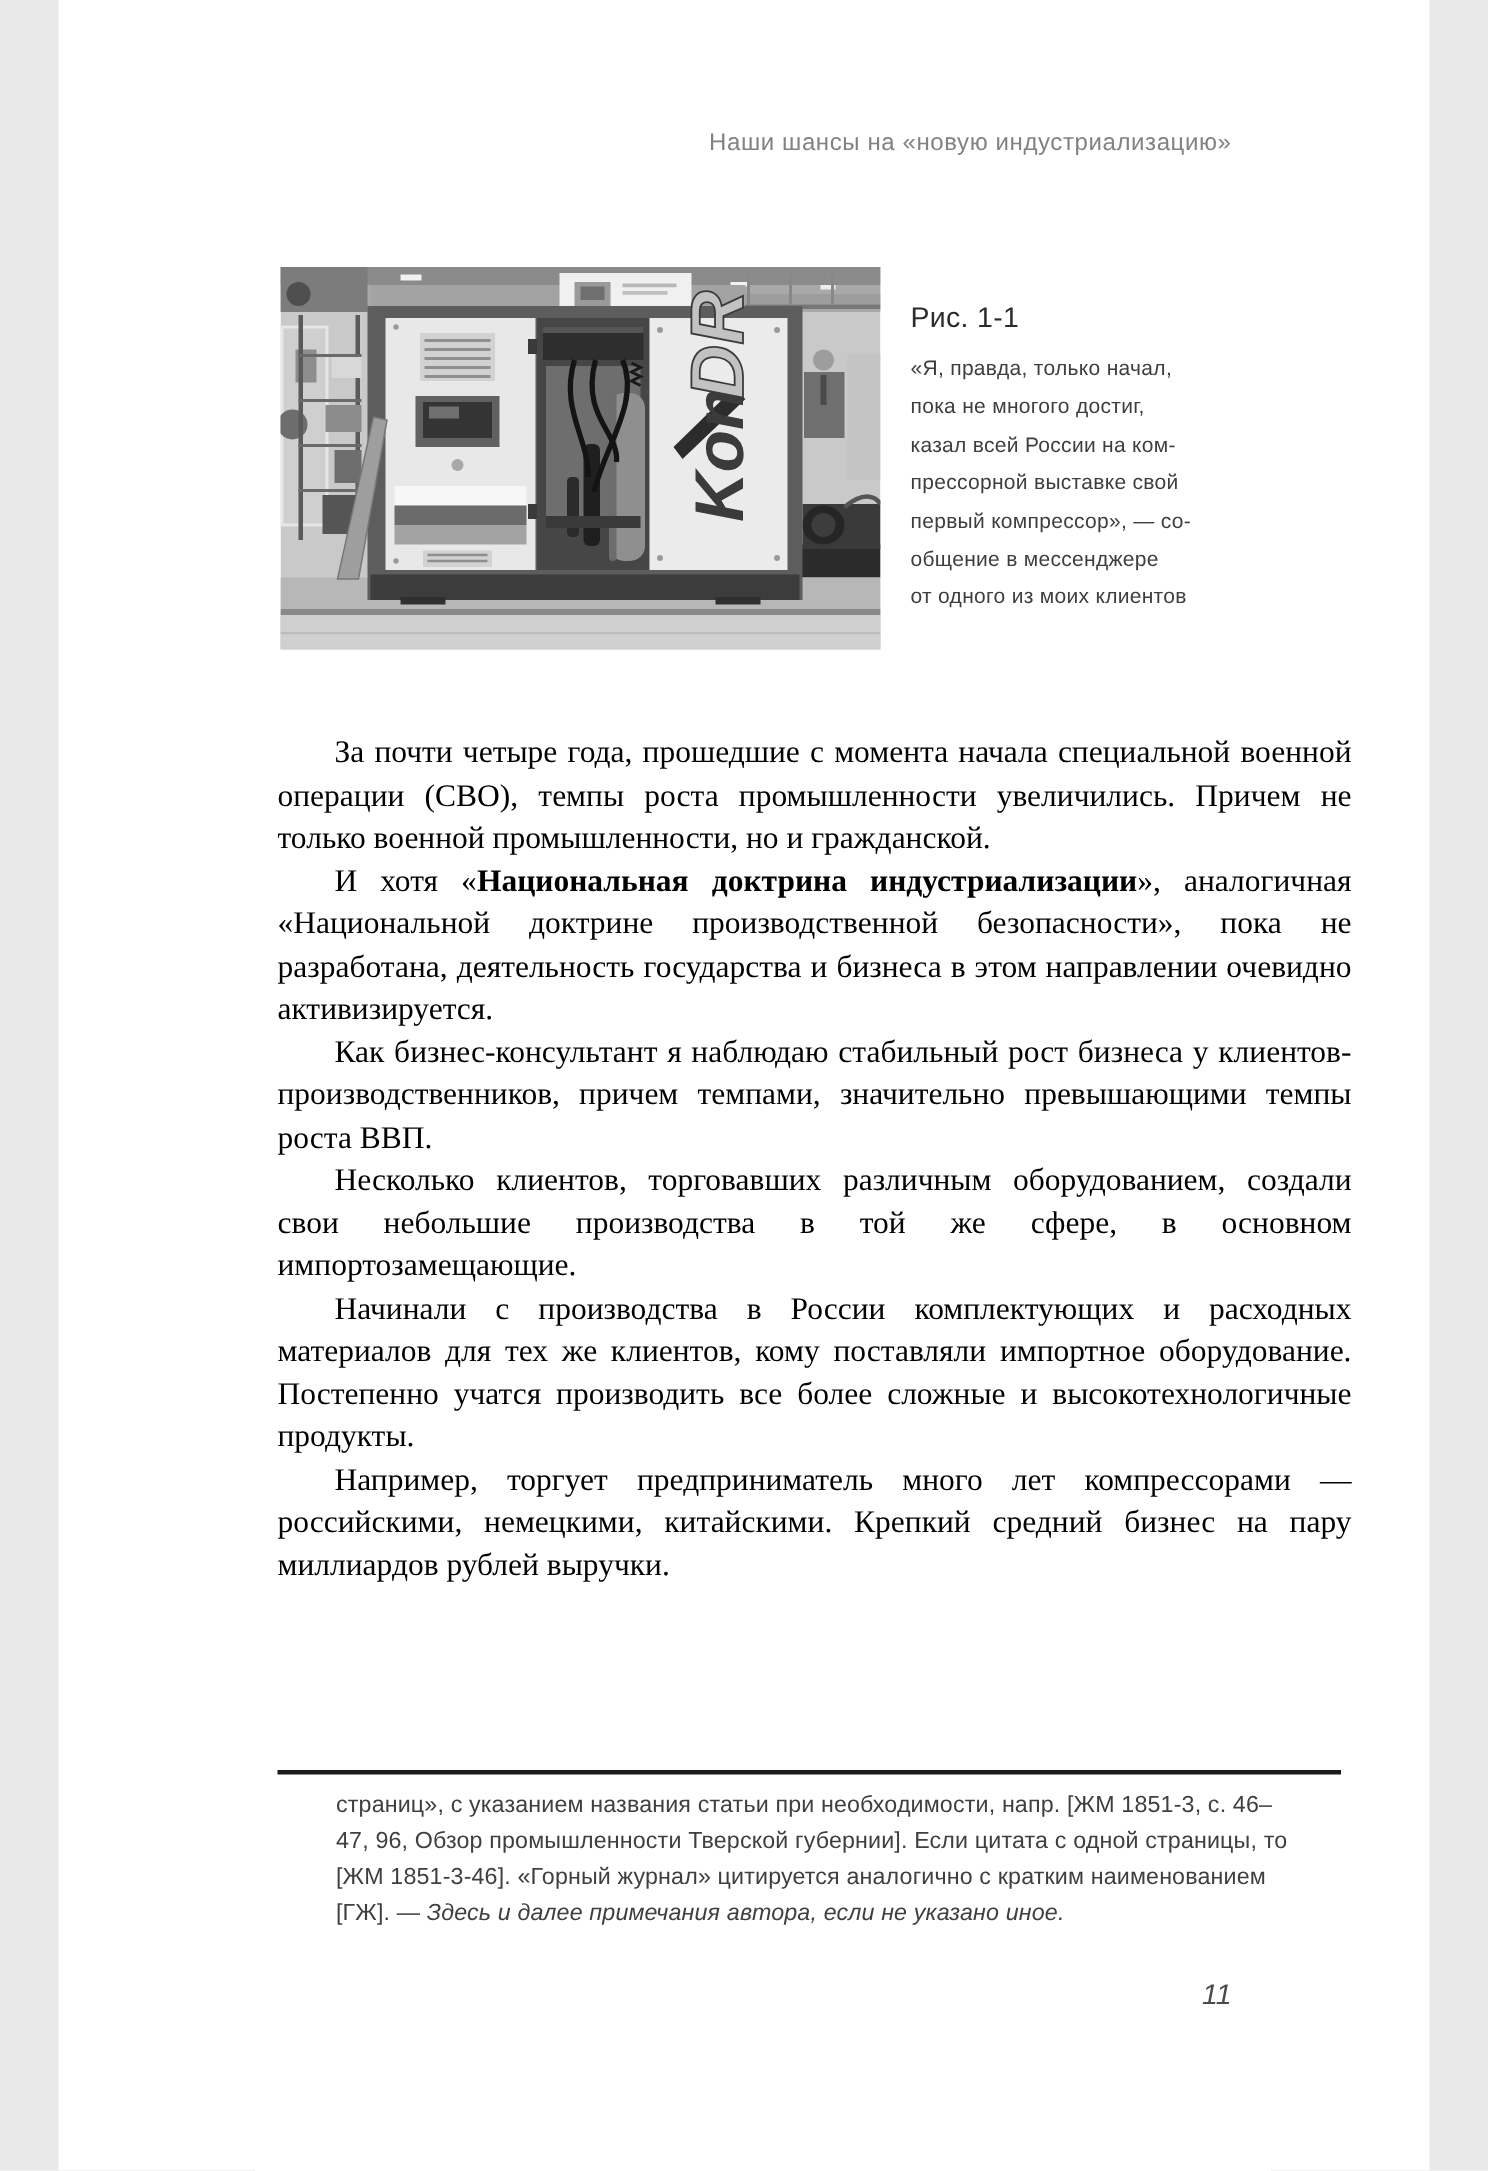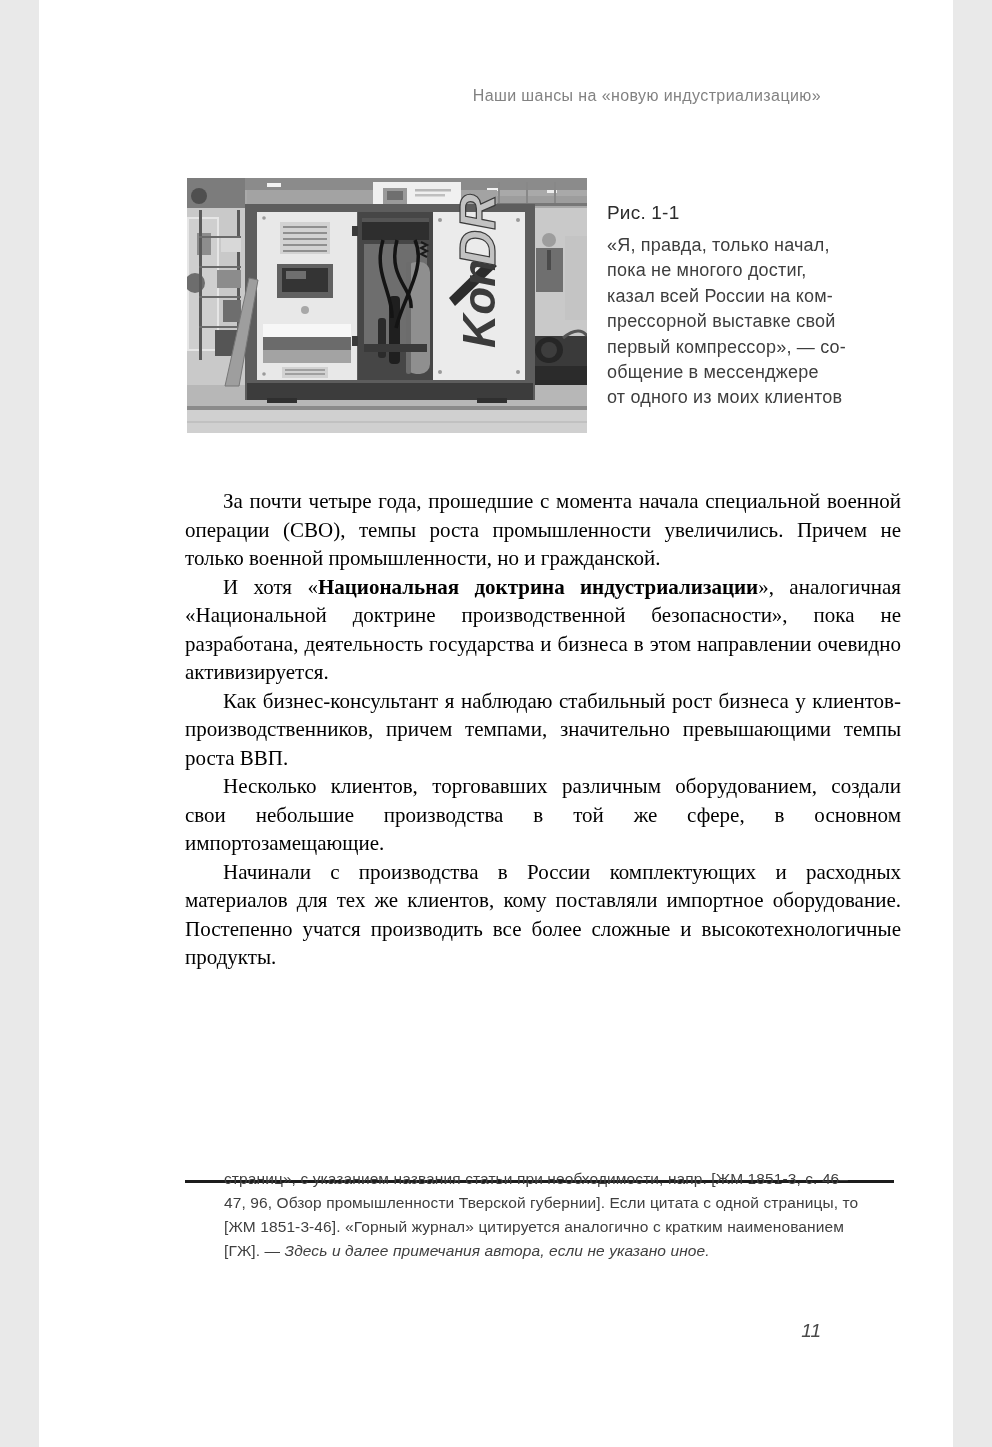--- a/index.html
+++ b/index.html
@@ -21,34 +21,34 @@
     position:absolute;top:178px;left:148px;
     display:flex;gap:20px;
   }
   .photo-wrap{width:400px;height:255px;flex:0 0 auto;}
   .photo-wrap svg{display:block;width:400px;height:255px;}
   .fig-caption{width:300px;margin-top:24px;color:#3e3e3e;}
   .fig-label{
     font-size:19px;font-weight:normal;color:#2c2c2c;
     margin-bottom:9px;letter-spacing:.2px;
   }
-  .cap-line{font-size:18px;line-height:25.4px;letter-spacing:.2px;}
+  .cap-line{font-size:14px;line-height:25.4px;letter-spacing:.2px;}
   .body-text{
     position:absolute;top:487px;left:146px;width:716px;
     font-family:"Liberation Serif",serif;
     font-size:21px;line-height:28.5px;color:#000000;
     text-align:justify;
   }
   .body-text p{margin:0;text-indent:38px;}
   .fn-rule{
     position:absolute;top:1180px;left:146px;width:709px;height:3px;
     background:#1c1c1c;
   }
   .footnote{
-    position:absolute;top:1167px;left:185px;width:642px;
+    position:absolute;top:1192px;left:185px;width:642px;
     font-size:15.5px;line-height:24px;color:#3f3f3f;
     letter-spacing:.1px;
   }
   .footnote .fn-italic{font-style:italic;}
   .page-number{
     position:absolute;top:1320px;right:132px;
     font-size:19px;color:#4a4a4a;font-style:italic;
   }
 </style>
 </head>
@@ -194,20 +194,21 @@
       <div class="cap-line">от одного из моих клиентов</div>
     </div>
   </div>
 
   <div class="body-text">
     <p>За почти четыре года, прошедшие с момента начала специальной военной операции (СВО), темпы роста промышленности увеличились. Причем не только военной промышленности, но и гражданской.</p>
     <p><span>И хотя «</span><b>Национальная доктрина индустриализации</b><span>», аналогичная «Национальной доктрине производственной безопасности», пока не разработана, деятельность государства и бизнеса в этом направлении очевидно активизируется.</span></p>
     <p>Как бизнес-консультант я наблюдаю стабильный рост бизнеса у клиентов-производственников, причем темпами, значительно превышающими темпы роста ВВП.</p>
     <p>Несколько клиентов, торговавших различным оборудованием, создали свои небольшие производства в той же сфере, в основном импортозамещающие.</p>
     <p>Начинали с производства в России комплектующих и расходных материалов для тех же клиентов, кому поставляли импортное оборудование. Постепенно учатся производить все более сложные и высокотехнологичные продукты.</p>
+    <p>Например, торгует предприниматель много лет компрессорами — российскими, немецкими, китайскими. Крепкий средний бизнес на пару миллиардов рублей выручки.</p>
   </div>
 
   <div class="fn-rule"></div>
 
   <div class="footnote"><span>страниц», с указанием названия статьи при необходимости, напр. [ЖМ 1851-3, с. 46–47, 96, Обзор промышленности Тверской губернии]. Если цитата с одной страницы, то [ЖМ 1851-3-46]. «Горный журнал» цитируется аналогично с кратким наименованием [ГЖ]. — </span><span class="fn-italic">Здесь и далее примечания автора, если не указано иное.</span></div>
 
   <div class="page-number">11</div>
 
 </div>
 

